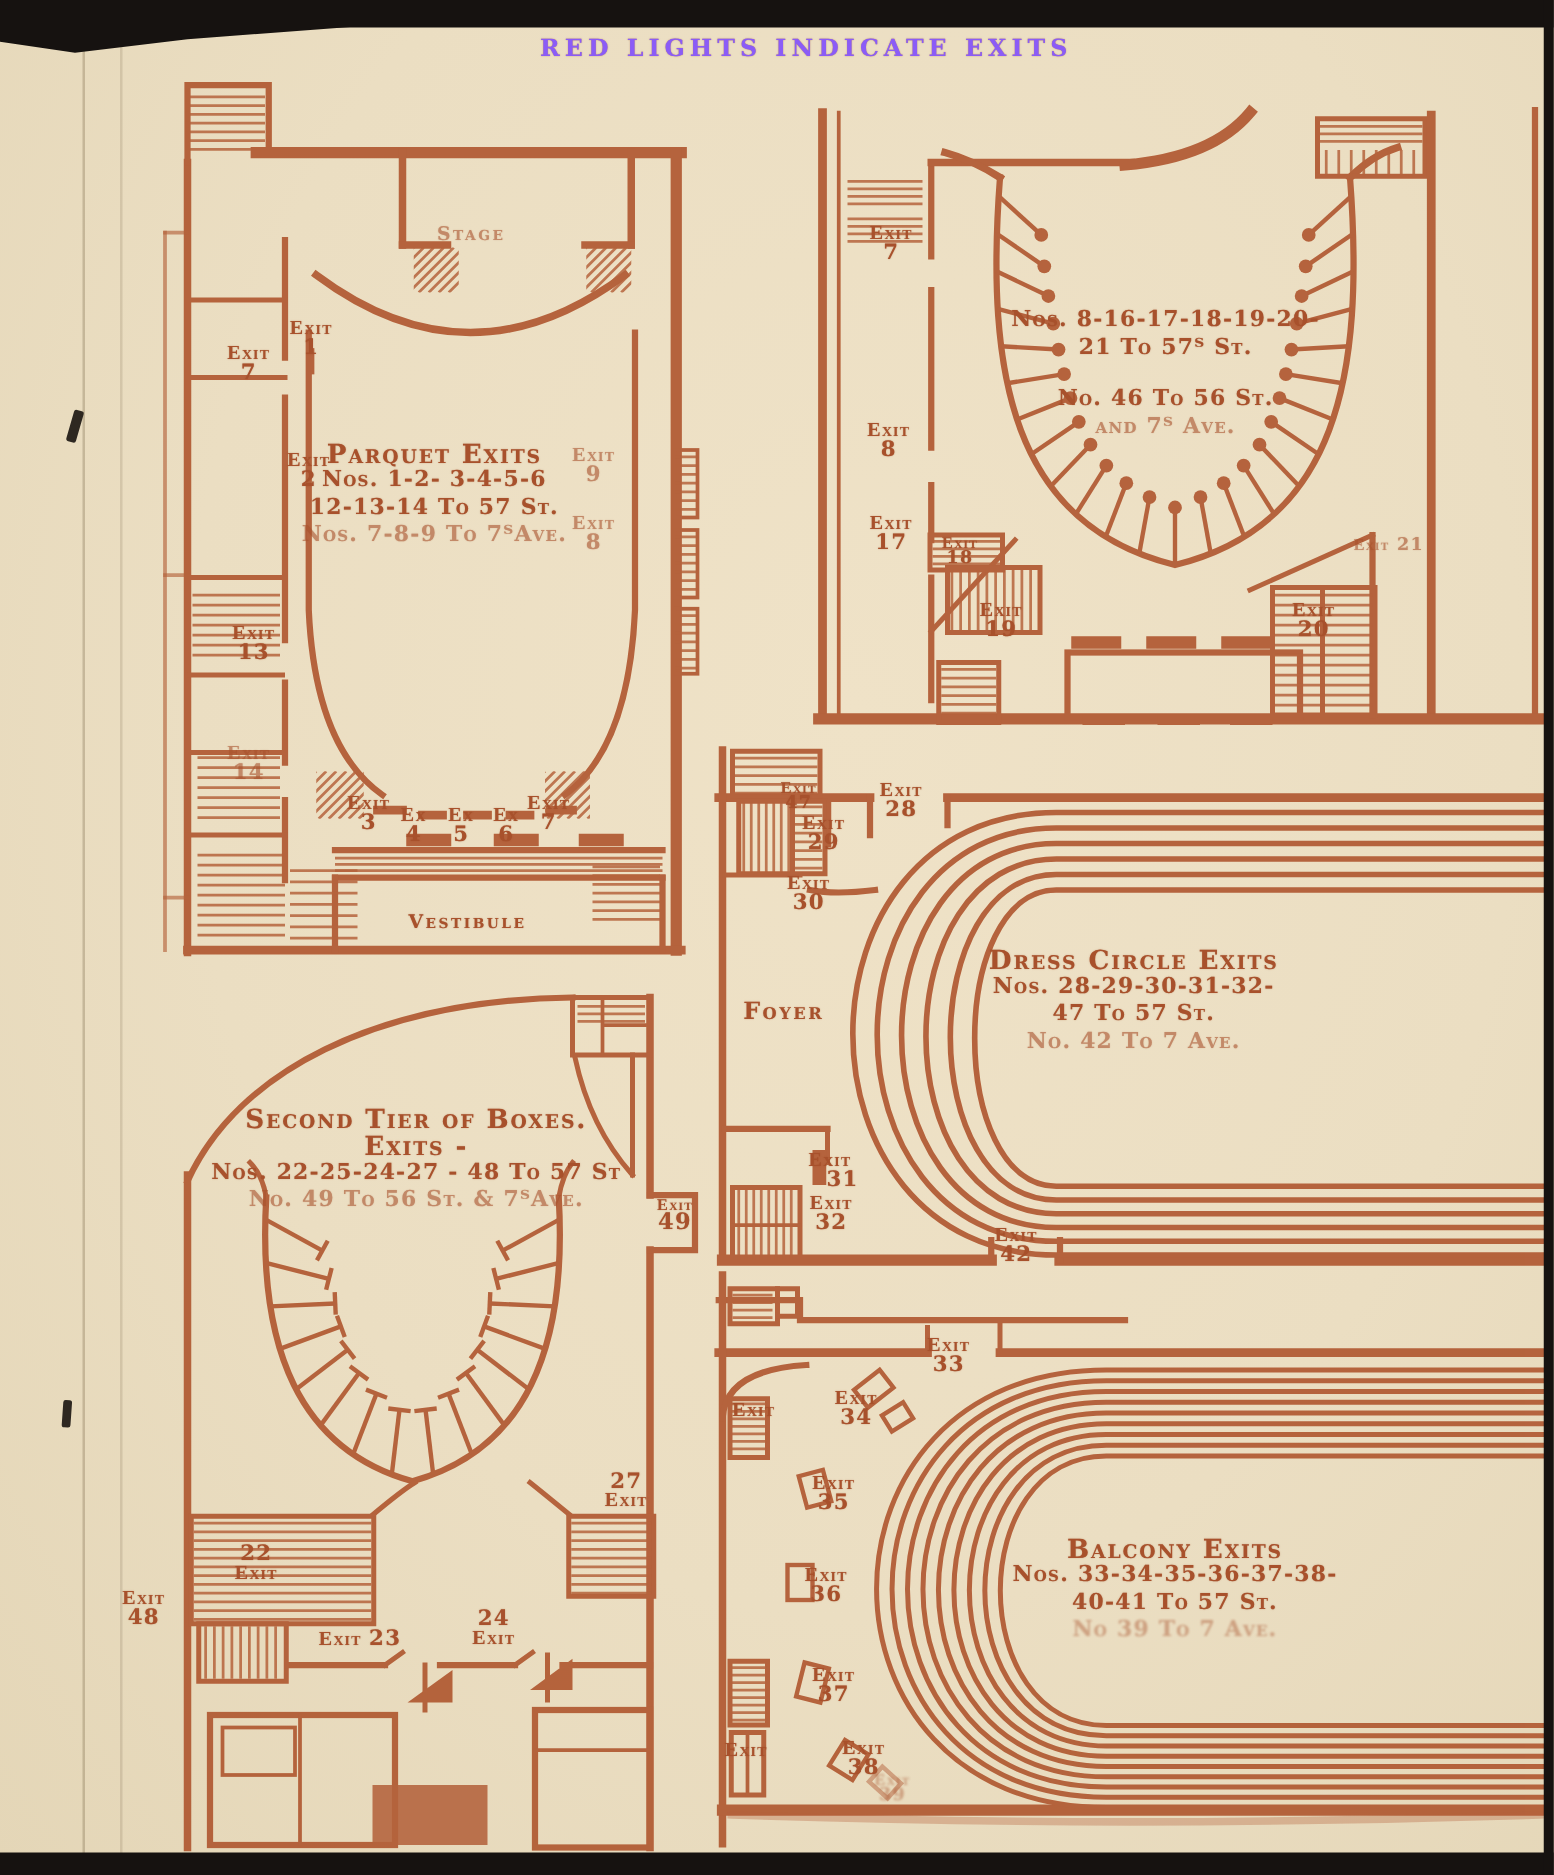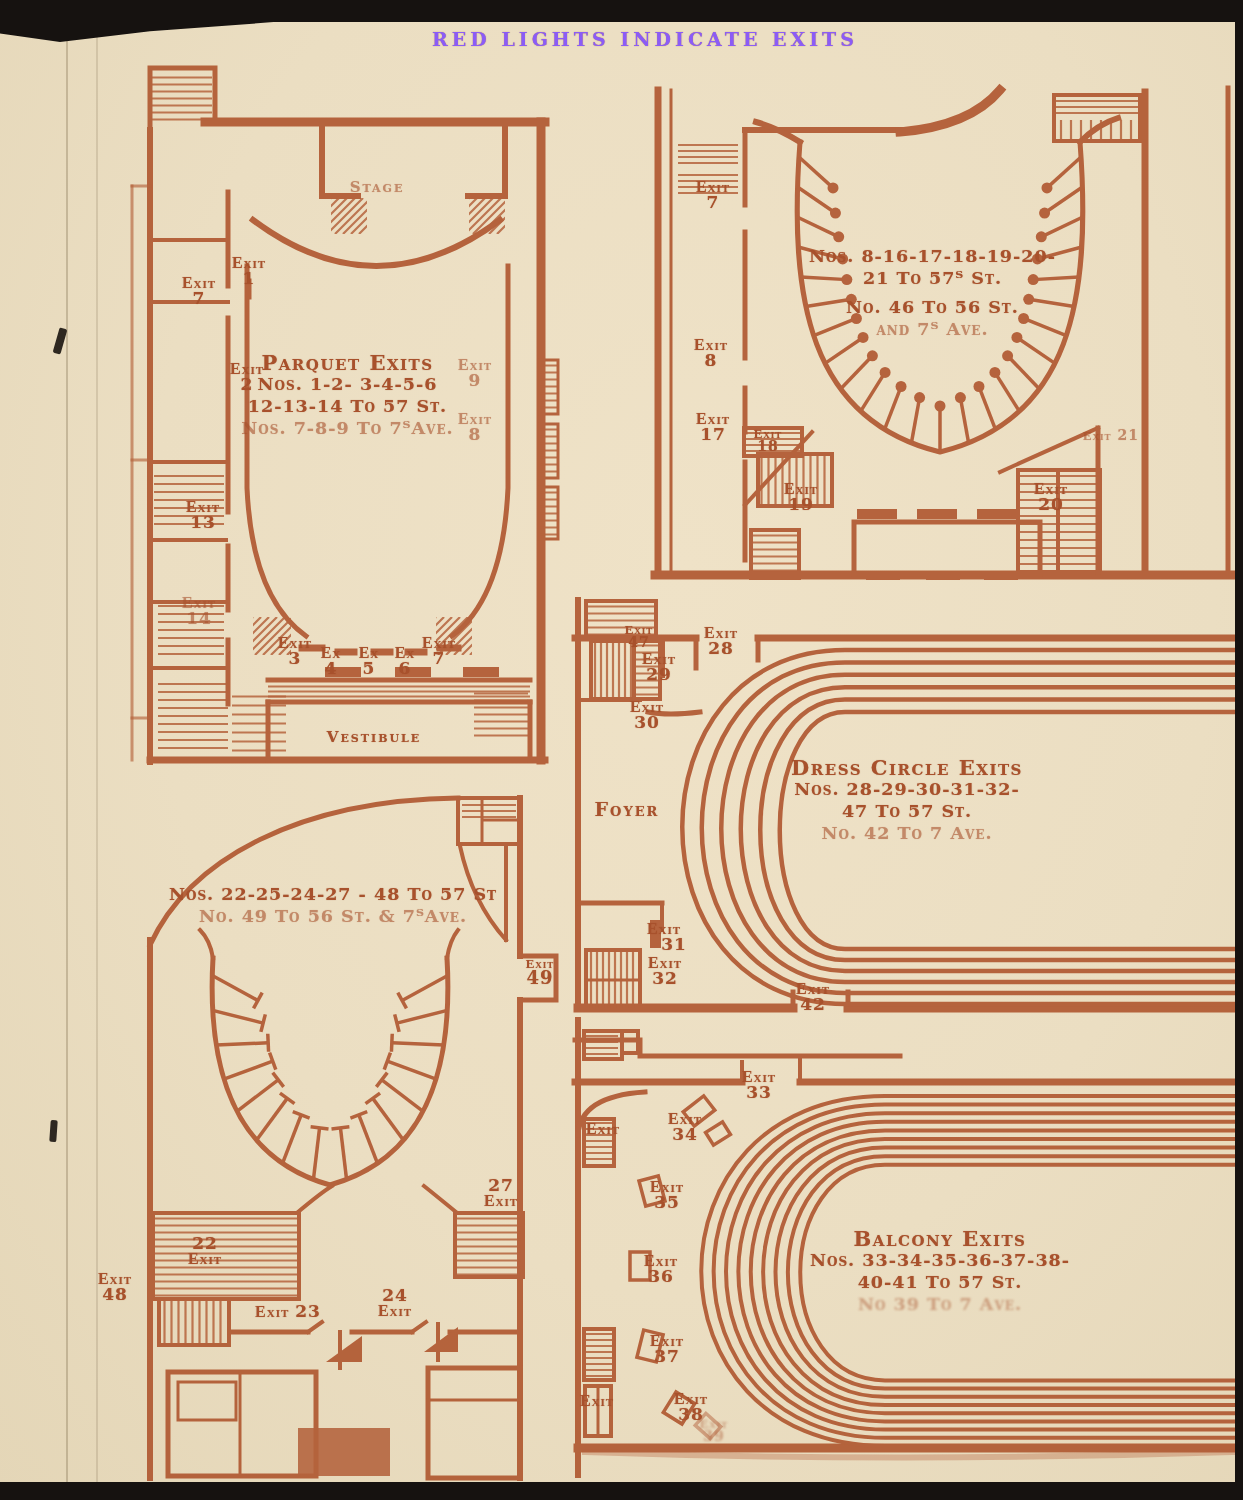--- a/index.html
+++ b/index.html
@@ -43,21 +43,21 @@
   .n-right .n{margin-left:20px;}
   .smudge{opacity:.6;filter:blur(.6px);}
   .fade{opacity:.42;filter:blur(1px);}
 
   .plan-text{
     position:absolute;z-index:5;text-align:center;color:#a8512c;font-weight:bold;
     text-shadow:0 0 1px rgba(150,65,28,.5);
   }
   .plan-text .ph{font-variant:small-caps;font-size:21px;letter-spacing:1.5px;line-height:1.05;}
   .plan-text .pl{font-variant:small-caps;font-size:17.5px;letter-spacing:1px;line-height:1.25;}
-  .plan-text .gap{margin-top:7px;}
+  .plan-text .gap{margin-top:19px;}
   .room-lbl{
     position:absolute;z-index:5;color:#a8512c;font-weight:bold;
     font-variant:small-caps;letter-spacing:2px;text-align:center;
     text-shadow:0 0 1px rgba(150,65,28,.5);
   }
   .title{
     position:absolute;left:400px;top:28px;width:490px;z-index:5;text-align:center;
     color:#8b5cf6;font-weight:bold;font-size:19px;letter-spacing:4px;
     font-family:"DejaVu Serif", serif;
     text-shadow:0 0 1px rgba(140,55,25,.6);
@@ -482,20 +482,21 @@
 <div class="xlbl" style="left:790px;top:982px;width:46px;">
     <span class="w">Exit</span>
     <span class="n">42</span>
   </div>
 <div class="xlbl small" style="left:518px;top:958px;width:44px;">
     <span class="w">Exit</span>
     <span class="n" style="font-size:18px;">49</span>
   </div>
 
 <div class="plan-text" style="left:168px;top:884px;width:330px;">
+  <div class="ph">Second Tier of Boxes. Exits -</div>
   <div class="pl">Nos. 22-25-24-27 - 48 To 57 St</div>
   <div class="pl smudge">No. 49 To 56 St. &amp; 7ᵀAve.</div>
 </div>
 <div class="xlbl" style="left:146px;top:1236px;width:46px;margin-left:36px;">
     <span class="n">22</span>
     <span class="w">Exit</span>
   </div>
 <div class="xlbl" style="left:478px;top:1178px;width:46px;">
     <span class="n">27</span>
     <span class="w">Exit</span>

